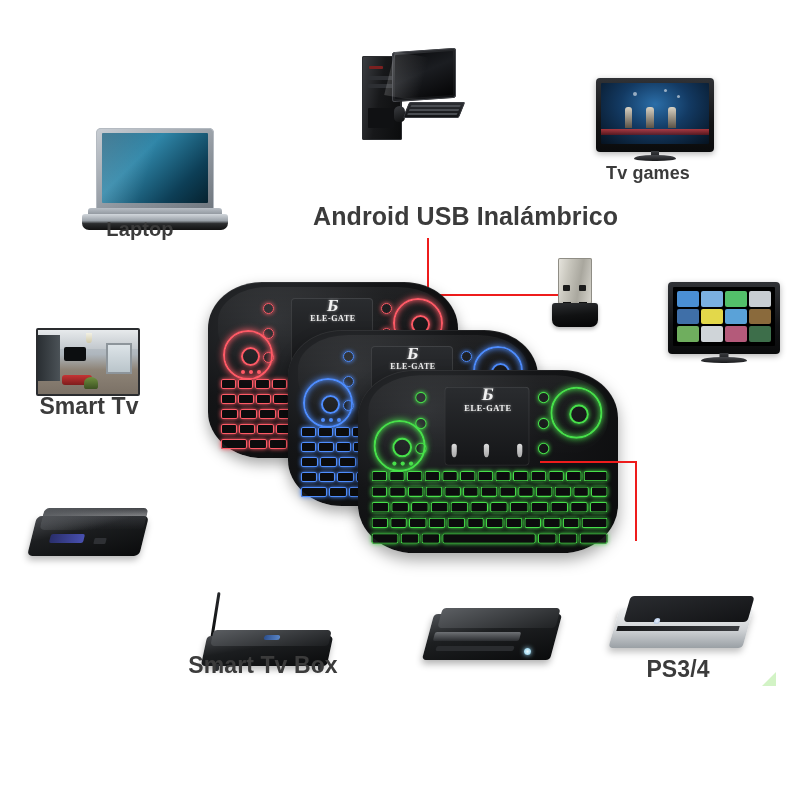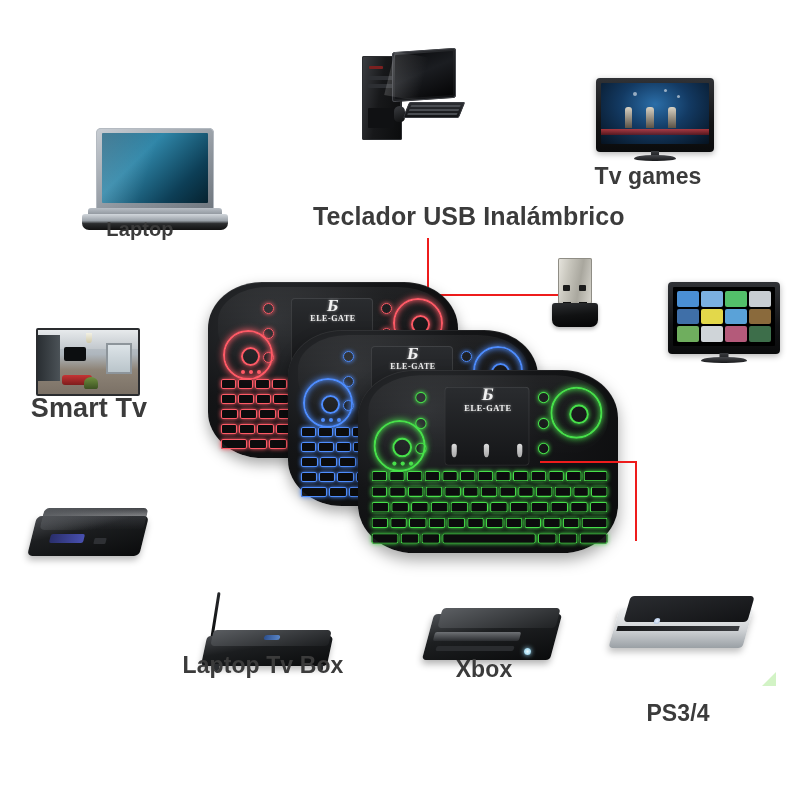--- a/index.html
+++ b/index.html
@@ -242,36 +242,36 @@
         <div class="fig" style="left:62%"></div>
         <div class="band"></div>
         <div class="spark" style="left:30%;top:14%;width:4px;height:4px;"></div>
         <div class="spark" style="left:58%;top:10%;width:3px;height:3px;"></div>
         <div class="spark" style="left:70%;top:20%;width:3px;height:3px;"></div>
       </div>
     </div>
     <div class="stand-neck foot" style="bottom:-6px;width:8px;height:7px;"></div>
     <div class="stand-base foot" style="bottom:-9px;width:42px;height:6px;"></div>
   </div>
-  <div class="label" style="left:568px;top:163px;width:160px;font-size:23px;">Tv games</div>
+  <div class="label" style="left:568px;top:163px;width:160px;font-size:18px;">Tv games</div>
 
   <div class="dev" id="smarttv" style="left:36px;top:328px;width:104px;height:68px;">
     <div style="position:absolute;inset:0;border:2px solid #2a2c2f;border-radius:2px;overflow:hidden;">
       <div class="room">
         <div class="ceil"></div>
           <div class="wallL"></div>
           <div class="lamp"></div>
         <div class="win"></div>
           <div class="tvblk"></div>
           <div class="sofa"></div>
           <div class="plant"></div>
       </div>
     </div>
   </div>
-  <div class="label" style="left:14px;top:393px;width:150px;font-size:27px;">Smart Tv</div>
+  <div class="label" style="left:14px;top:393px;width:150px;font-size:23px;">Smart Tv</div>
 
   <div class="dev tv" id="androidtv" style="left:668px;top:282px;width:112px;height:72px;">
     <div class="panel"></div>
     <div class="vp">
       <div class="andro-grid" id="androGrid">
           <i style="background: rgb(74, 143, 212);"></i>
           <i style="background: rgb(122, 176, 224);"></i>
           <i style="background: rgb(83, 192, 106);"></i>
           <i style="background: rgb(200, 205, 210);"></i>
           <i style="background: rgb(63, 111, 168);"></i>
@@ -296,40 +296,39 @@
   </div>
 
   <div class="dev" id="stvbox" style="left:196px;top:592px;width:146px;height:82px;">
     <div class="ant"></div>
     <div class="body"></div>
     <div class="lid"></div>
     <div class="dot"></div>
     <div class="leg" style="left:18px;"></div>
       <div class="leg" style="left:122px;"></div>
   </div>
-  <div class="label" style="left:163px;top:652px;width:200px;font-size:23px;">Laptop Tv Box</div>
+  <div class="label" style="left:163px;top:652px;width:200px;font-size:23px;">Smart Tv Box</div>
 
   <div class="dev" id="xbox" style="left:428px;top:608px;width:140px;height:58px;">
     <div class="body"></div>
     <div class="top"></div>
     <div class="tray"></div>
     <div class="slot"></div>
     <div class="pwr"></div>
   </div>
-  <div class="label" style="left:424px;top:656px;width:120px;font-size:23px;">Xbox</div>
 
   <div class="dev" id="ps" style="left:614px;top:596px;width:146px;height:60px;">
     <div class="body"></div>
     <div class="top"></div>
     <div class="stripe"></div>
     <div class="btn"></div>
   </div>
-  <div class="label" style="left:608px;top:656px;width:140px;font-size:23px;margin-top:44px;">PS3/4</div>
-
-  <div class="label" style="left:313px;top:202px;width:340px;font-size:25px;text-align:left;">Teclador USB Inalámbrico</div>
+  <div class="label" style="left:608px;top:656px;width:140px;font-size:23px;">PS3/4</div>
+
+  <div class="label" style="left:313px;top:202px;width:340px;font-size:25px;text-align:left;">Android USB Inalámbrico</div>
   <div class="ln lnv" style="left:427px;top:238px;height:58px;"></div>
   <div class="ln lnh" style="left:427px;top:294px;width:138px;"></div>
 
   <div class="dev" id="usb" style="left:548px;top:258px;width:56px;height:72px;">
     <div class="metal">
       <div class="hole" style="left:5px;"></div>
       <div class="hole" style="left:21px;"></div>
       <div class="nub" style="left:5px;"></div>
       <div class="nub" style="left:21px;"></div>
     </div>

